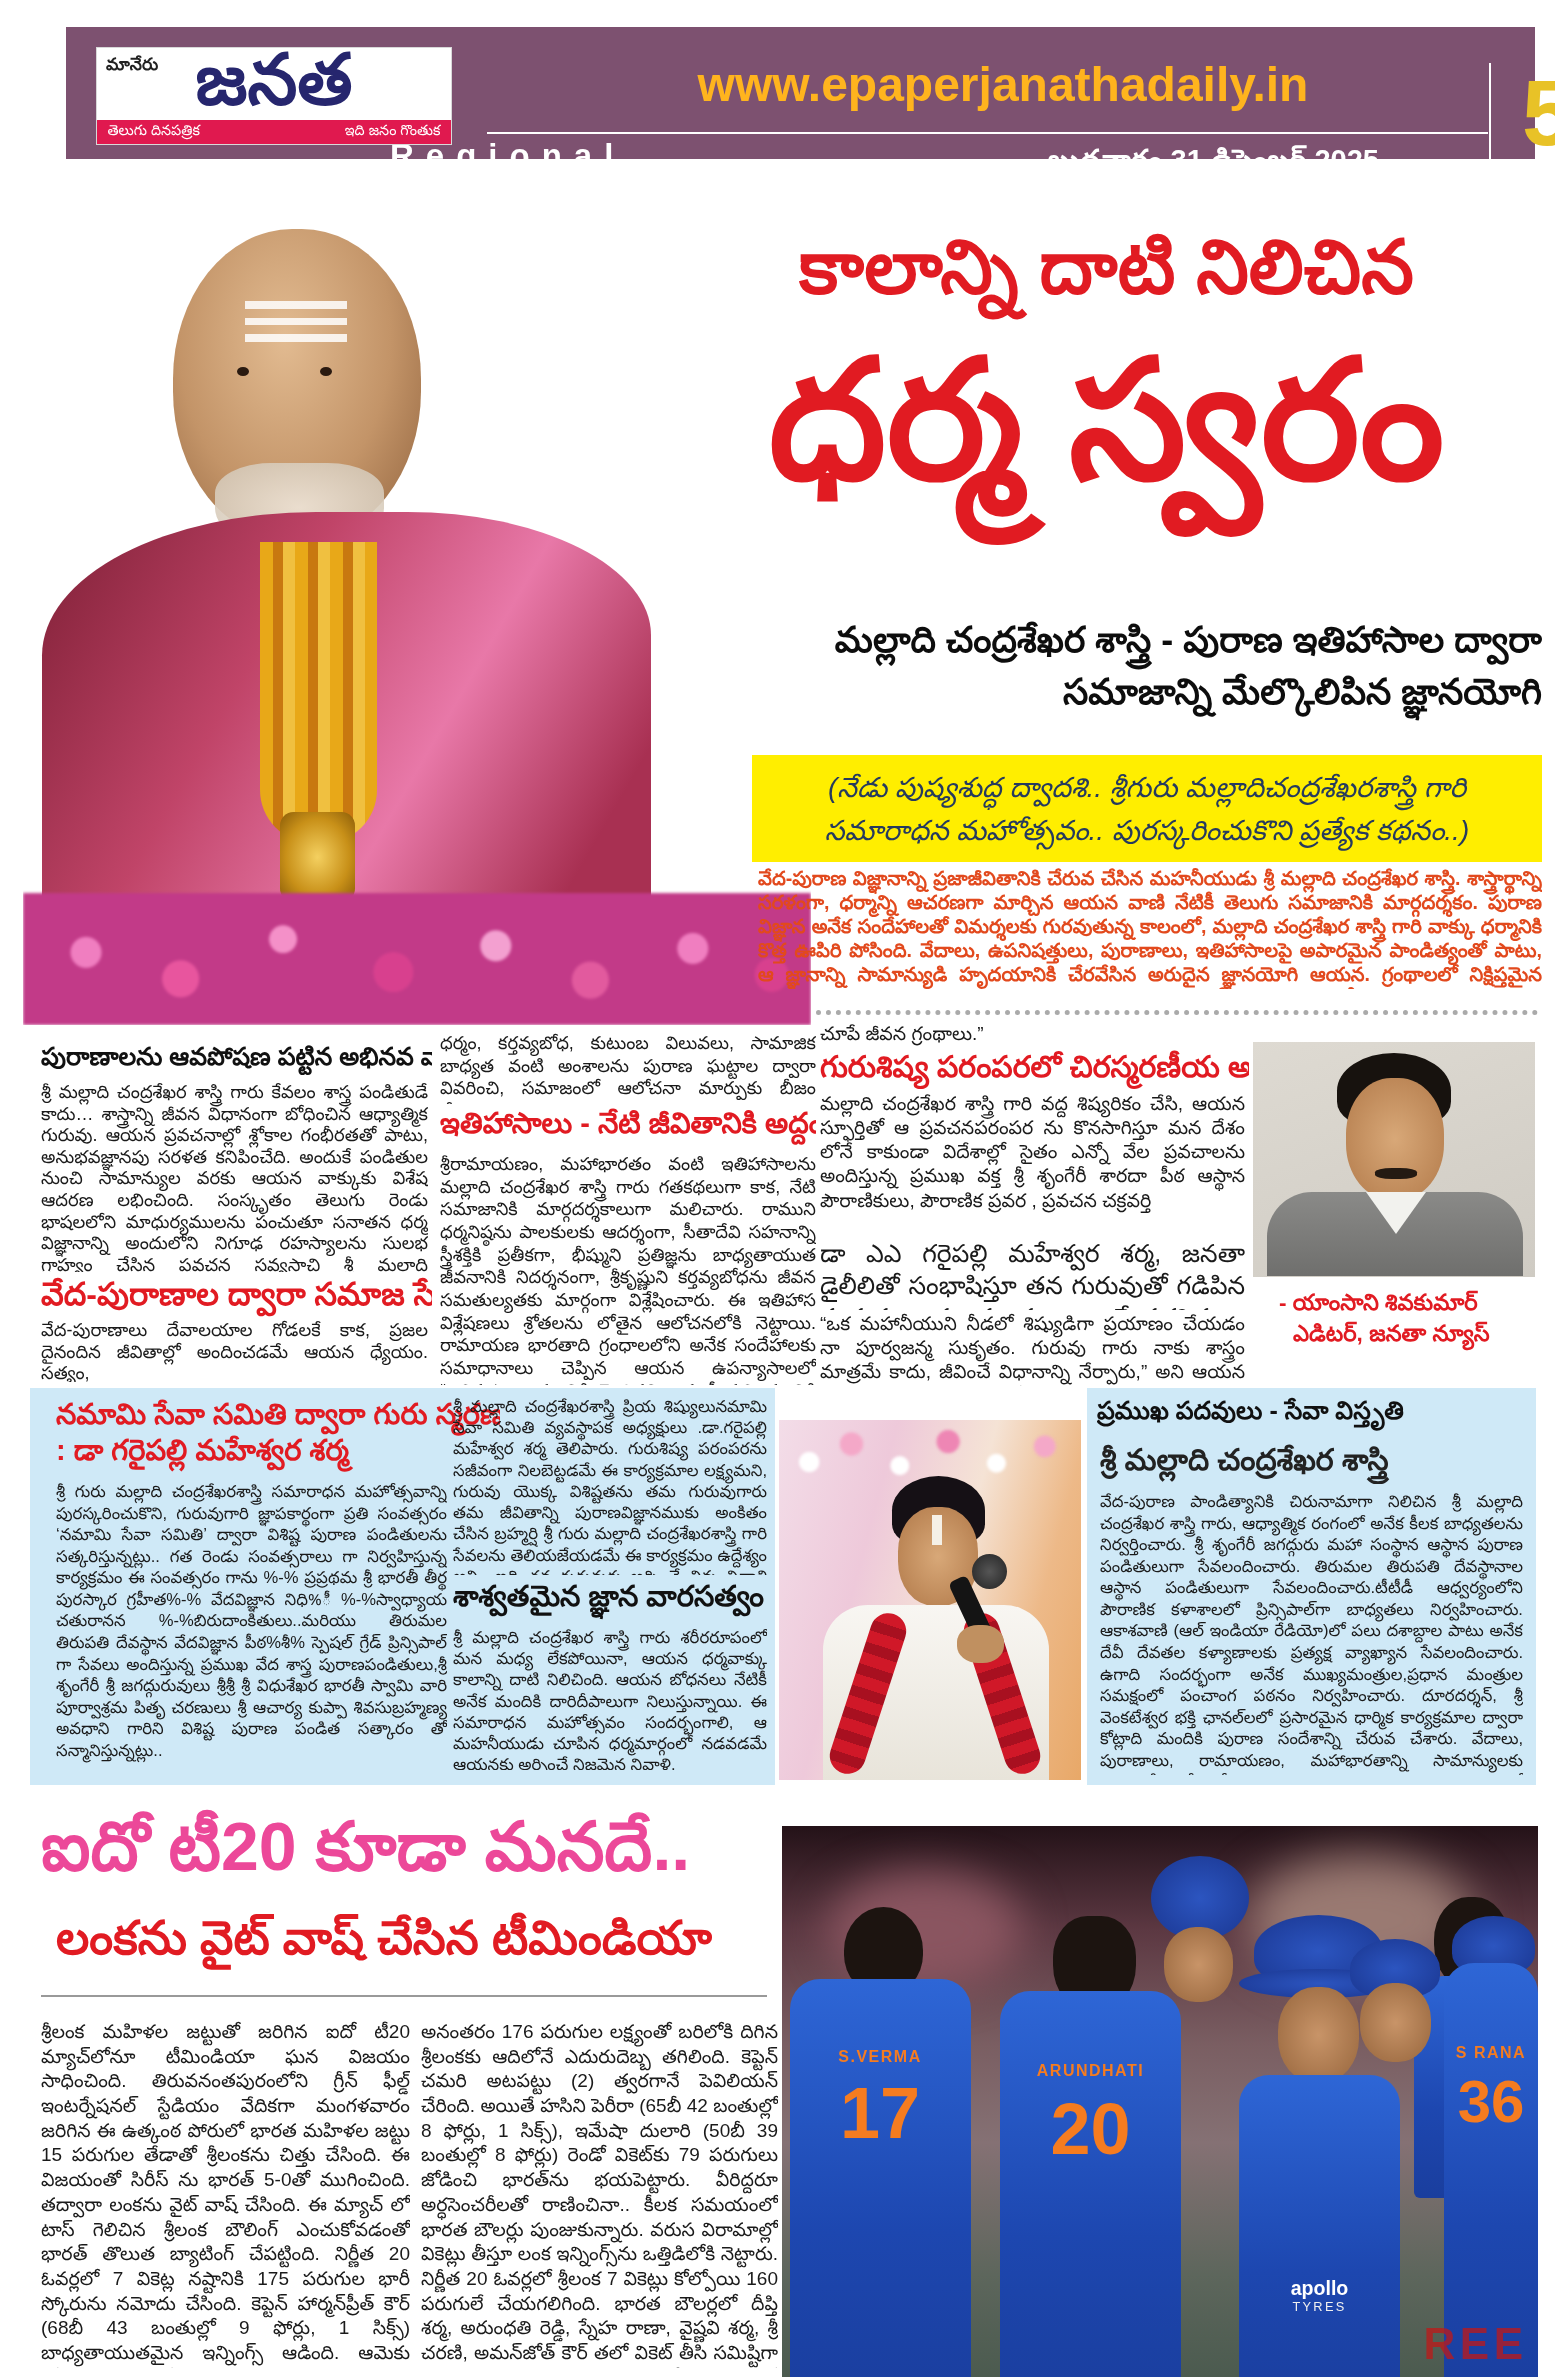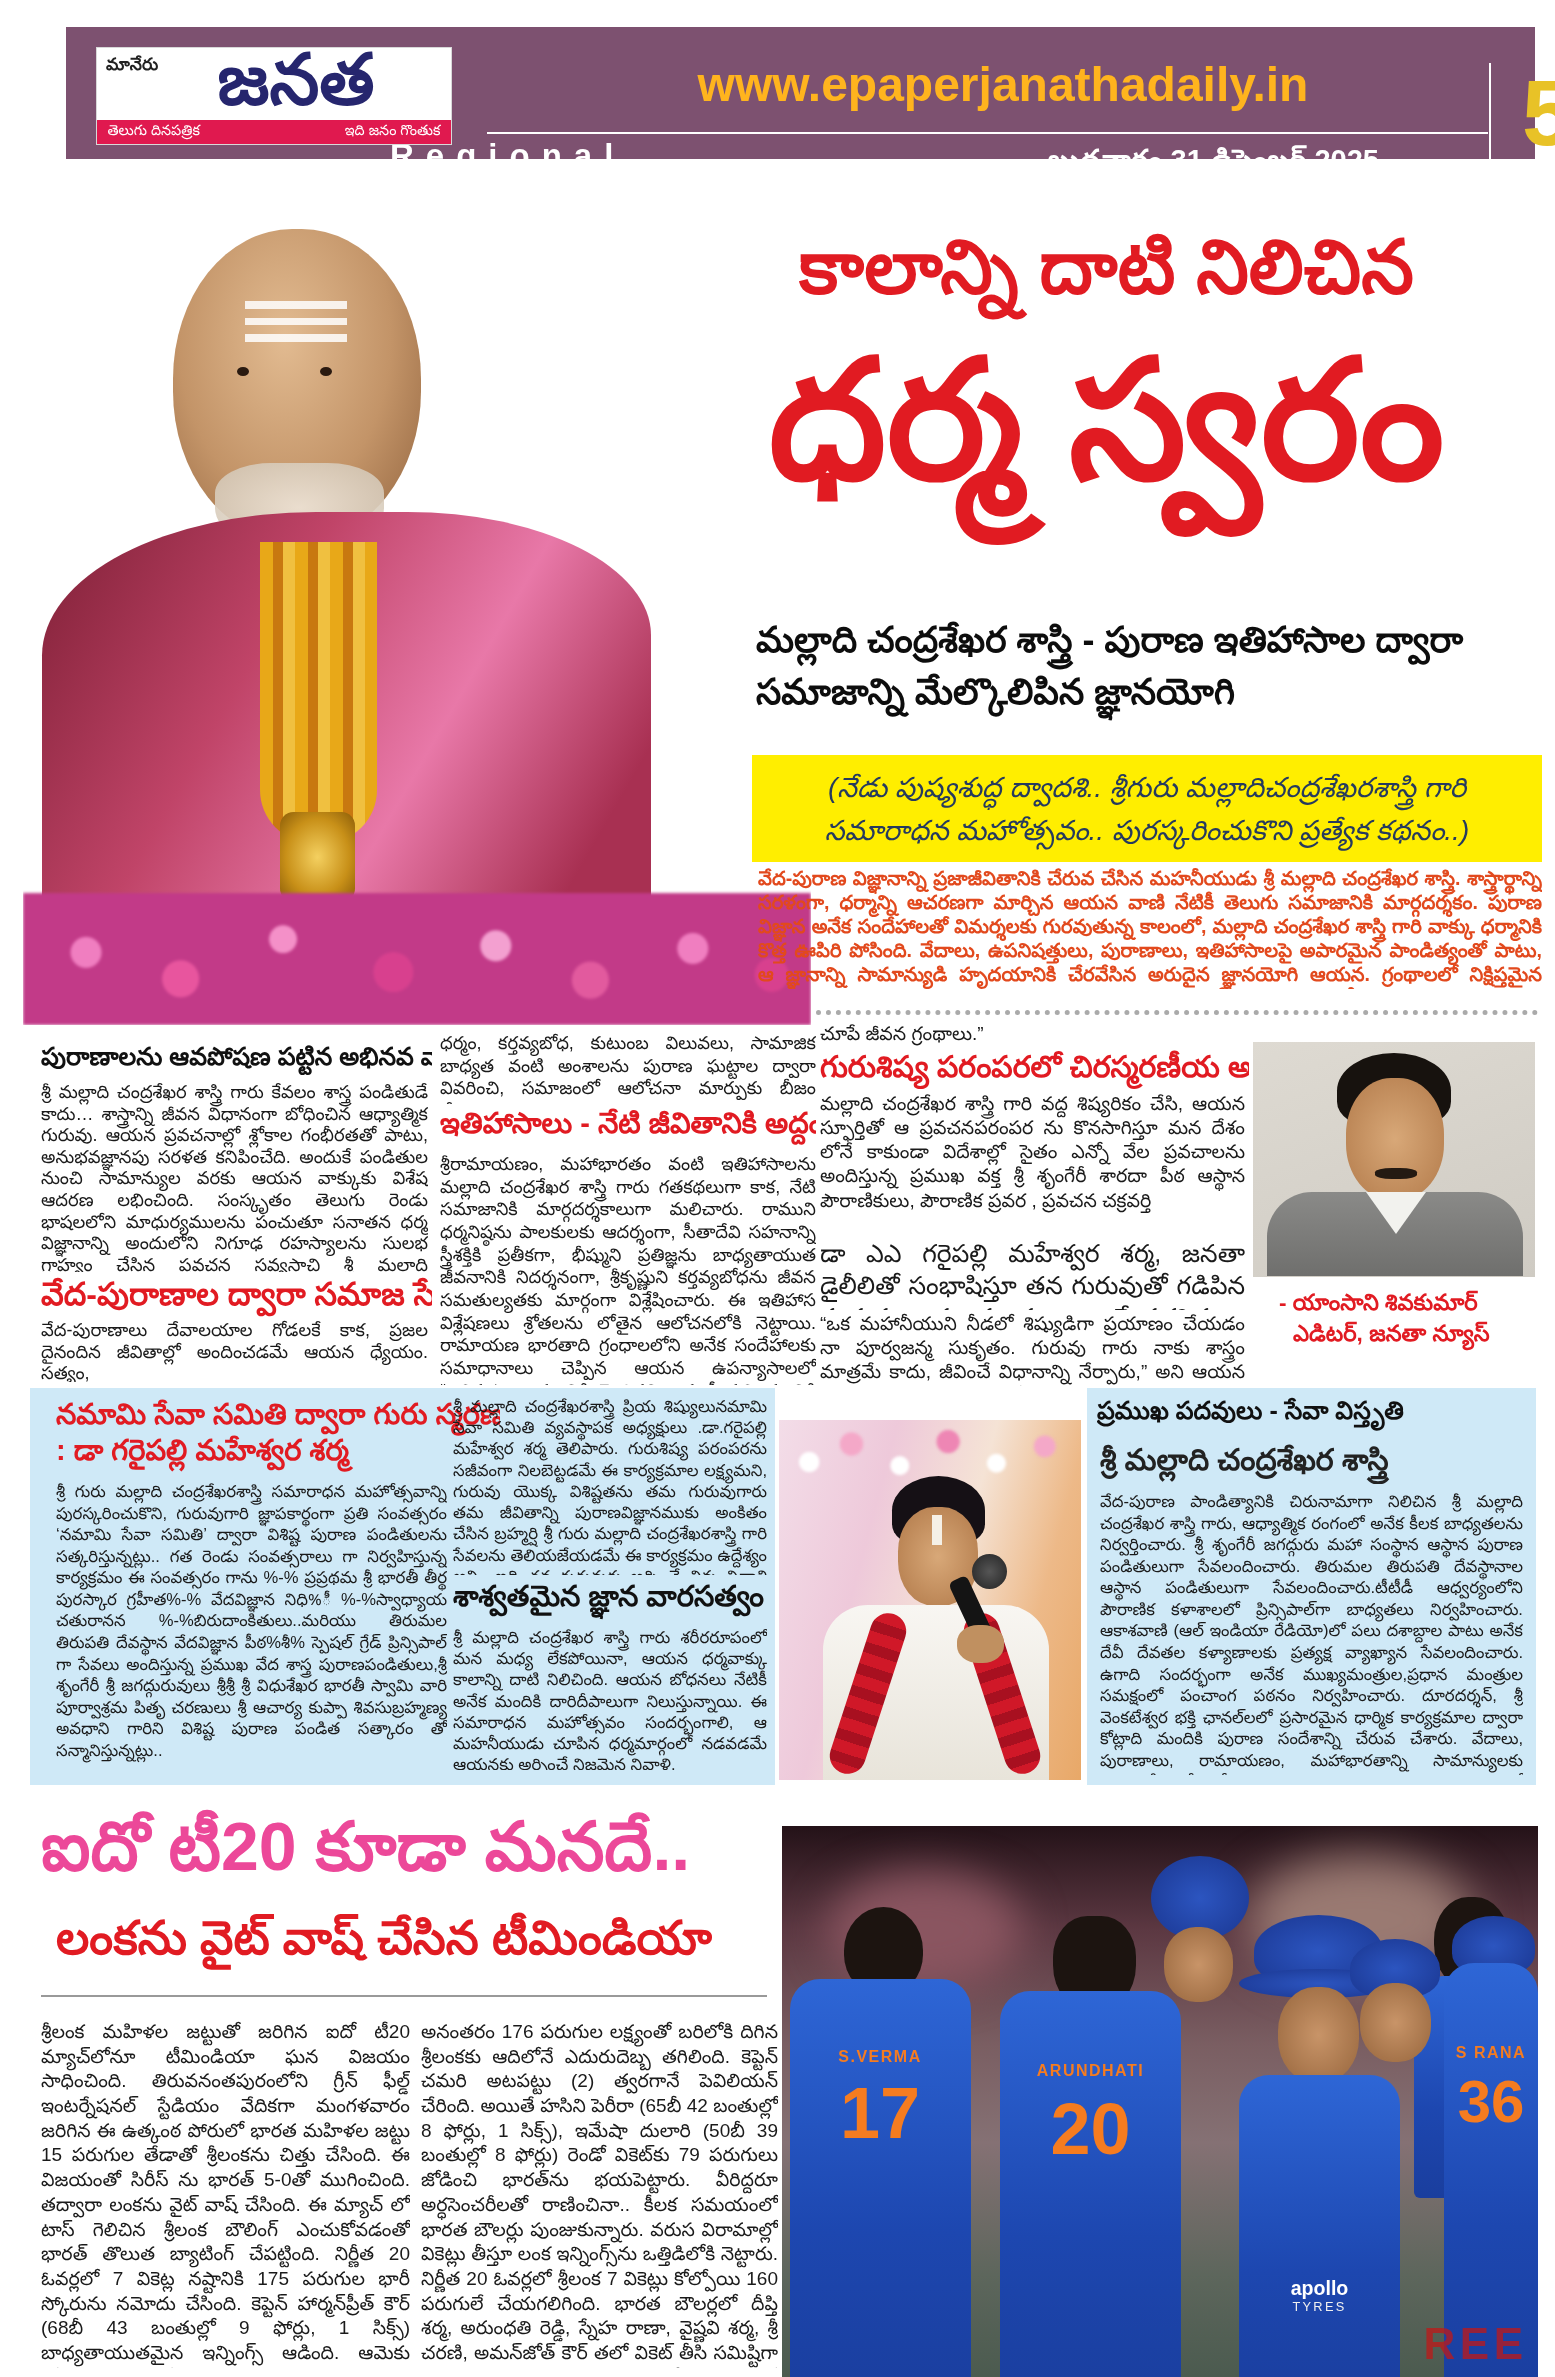--- a/index.html
+++ b/index.html
@@ -11,21 +11,21 @@
   
   .hdr{left:66px;top:27px;width:1469px;height:132px;background:#7d5170;}
   .hdr-url{left:482px;top:30px;width:910px;color:#ffb41e;font-size:48px;font-weight:bold;text-align:center;}
   .hdr-line{left:421px;top:105px;width:1001px;height:2.3px;background:#ffffff;}
   .hdr-vline{left:1423px;top:36px;width:2.3px;height:114px;background:#ffffff;}
   .hdr-region{left:324px;top:110px;width:316px;color:#ffffff;font-size:33px;font-weight:bold;letter-spacing:12px;}
   .hdr-date{left:888px;top:117px;width:519px;color:#ffffff;font-size:29px;font-weight:bold;text-align:center;}
   .hdr-page{left:1428px;top:36px;width:107px;color:#e8c227;font-size:92px;font-weight:bold;text-align:center;line-height:1.1;}
   .logo{left:96px;top:47px;width:354px;height:96px;background:#ffffff;border:0.8px solid #d8d8d8;}
   .logo-top{left:9px;top:6px;font-size:17.3px;color:#222222;font-weight:bold;}
-  .logo-title{left:0;top:-7.5px;width:100%;text-align:center;font-size:71px;line-height:1.1;color:#26266e;font-weight:bold;margin-left:22px;}
+  .logo-title{left:0;top:-7.5px;width:100%;text-align:center;font-size:71px;line-height:1.1;color:#26266e;font-weight:bold;}
   .logo-strip{left:0;bottom:0;width:100%;height:24px;background:#e0194f;color:#ffffff;font-size:14.3px;
               display:flex;justify-content:space-between;align-items:center;padding:0 10.5px;box-sizing:border-box;}
 
   
   .gphoto{left:22.6px;top:188px;width:788px;height:837px;background:#ffffff;overflow:hidden;}
   .gp-head{left:150px;top:41px;width:248px;height:312px;border-radius:48%;
            background:radial-gradient(ellipse at 45% 35%,#e2bb91,#c39468 55%,#8f613c);}
   .gp-marks{left:222px;top:113px;width:102px;height:47px;
             background:repeating-linear-gradient(180deg,rgba(255,255,255,.85) 0 7.5px,transparent 7.5px 16.6px);}
   .gp-eye-l{left:214px;top:179px;width:12px;height:9px;background:#2a1a10;border-radius:50%;}
@@ -44,21 +44,21 @@
         radial-gradient(circle at 33% 35%,#f490c8 0 13.5px,transparent 14.3px),
         radial-gradient(circle at 47% 60%,#d8408e 0 19.6px,transparent 20.3px),
         radial-gradient(circle at 60% 40%,#f3a0d0 0 15px,transparent 16px),
         radial-gradient(circle at 72% 66%,#e25a9e 0 18px,transparent 19px),
         radial-gradient(circle at 85% 42%,#f07ec0 0 15px,transparent 16px),
         radial-gradient(circle at 95% 62%,#d8408e 0 16.6px,transparent 17.3px);}
 
   
   .hl1{left:670px;top:226px;width:873px;text-align:center;color:#e11b22;font-size:75px;font-weight:bold;line-height:1.1;}
   .hl2{left:670px;top:324px;width:873px;text-align:center;color:#e11b22;font-size:167px;font-weight:bold;line-height:1.15;}
-  .subhead{left:756px;top:614px;width:786px;text-align:left;color:#0d0d0d;font-size:36px;font-weight:bold;line-height:1.45;}
+  .subhead{left:756px;top:614px;width:786px;text-align:right;color:#0d0d0d;font-size:36px;font-weight:bold;line-height:1.45;}
   .note{left:752px;top:755px;width:790px;height:107px;background:#ffee00;color:#263a5e;font-size:28px;
         font-style:italic;text-align:center;padding:10.5px 35px;box-sizing:border-box;line-height:1.55;overflow:hidden;}
   .intro{left:758px;top:867px;width:784px;height:122px;color:#e2491d;font-size:19.6px;line-height:1.22;font-weight:600;}
 
   
   .dotrule{left:816px;top:1010px;width:722px;height:0;border-top:5.3px dotted #aaaaaa;}
   .c1h {left:41px;top:1042px;width:391px;font-size:25px;font-weight:bold;color:#111111;white-space:nowrap;overflow:hidden;}
   .c1p {left:41px;top:1082px;width:387px;height:190px;font-size:18px;line-height:1.2;}
   .c1rh{left:41px;top:1276px;width:391px;font-size:32px;font-weight:bold;color:#e11b22;white-space:nowrap;overflow:hidden;}
   .c1t {left:41px;top:1320px;width:387px;height:62px;font-size:18px;line-height:1.2;}

